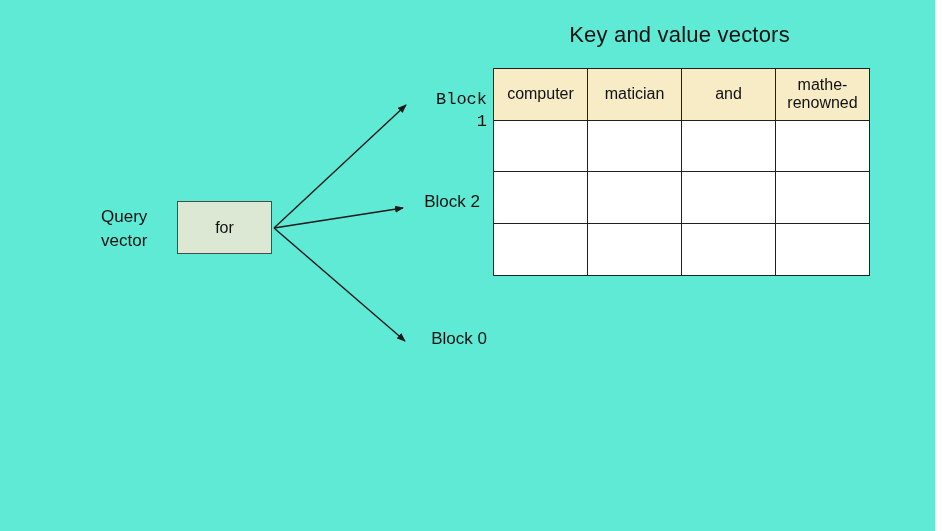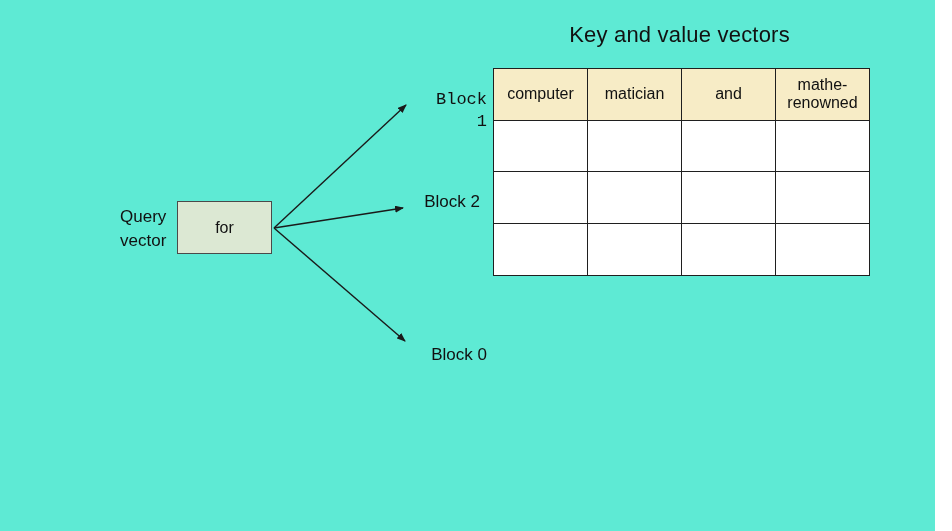--- a/index.html
+++ b/index.html
@@ -21,21 +21,21 @@
     left: 493px;
     top: 22px;
     width: 373px;
     text-align: center;
     font-size: 22px;
     letter-spacing: 0.2px;
     color: #111111;
   }
   .query-label {
     position: absolute;
-    left: 120px;
+    left: 101px;
     top: 205px;
     font-size: 17px;
     line-height: 24px;
     white-space: pre-line;
     color: #111111;
   }
   .query-box {
     position: absolute;
     left: 177px;
     top: 201px;
@@ -52,21 +52,21 @@
     position: absolute;
     width: 70px;
     left: 417px;
     text-align: right;
     font-size: 17px;
     line-height: 22px;
     color: #111111;
   }
   #block1-label { top: 89px; font-family: Liberation Mono, monospace; }
   #block2-label { top: 191px; text-align: center; }
-  #block0-label { top: 344px; text-align: right; }
+  #block0-label { top: 328px; text-align: right; }
   .kv-table {
     position: absolute;
     left: 493px;
     top: 68px;
     border-collapse: collapse;
     table-layout: fixed;
     width: 373px;
   }
   .kv-table td {
     width: 93px;

